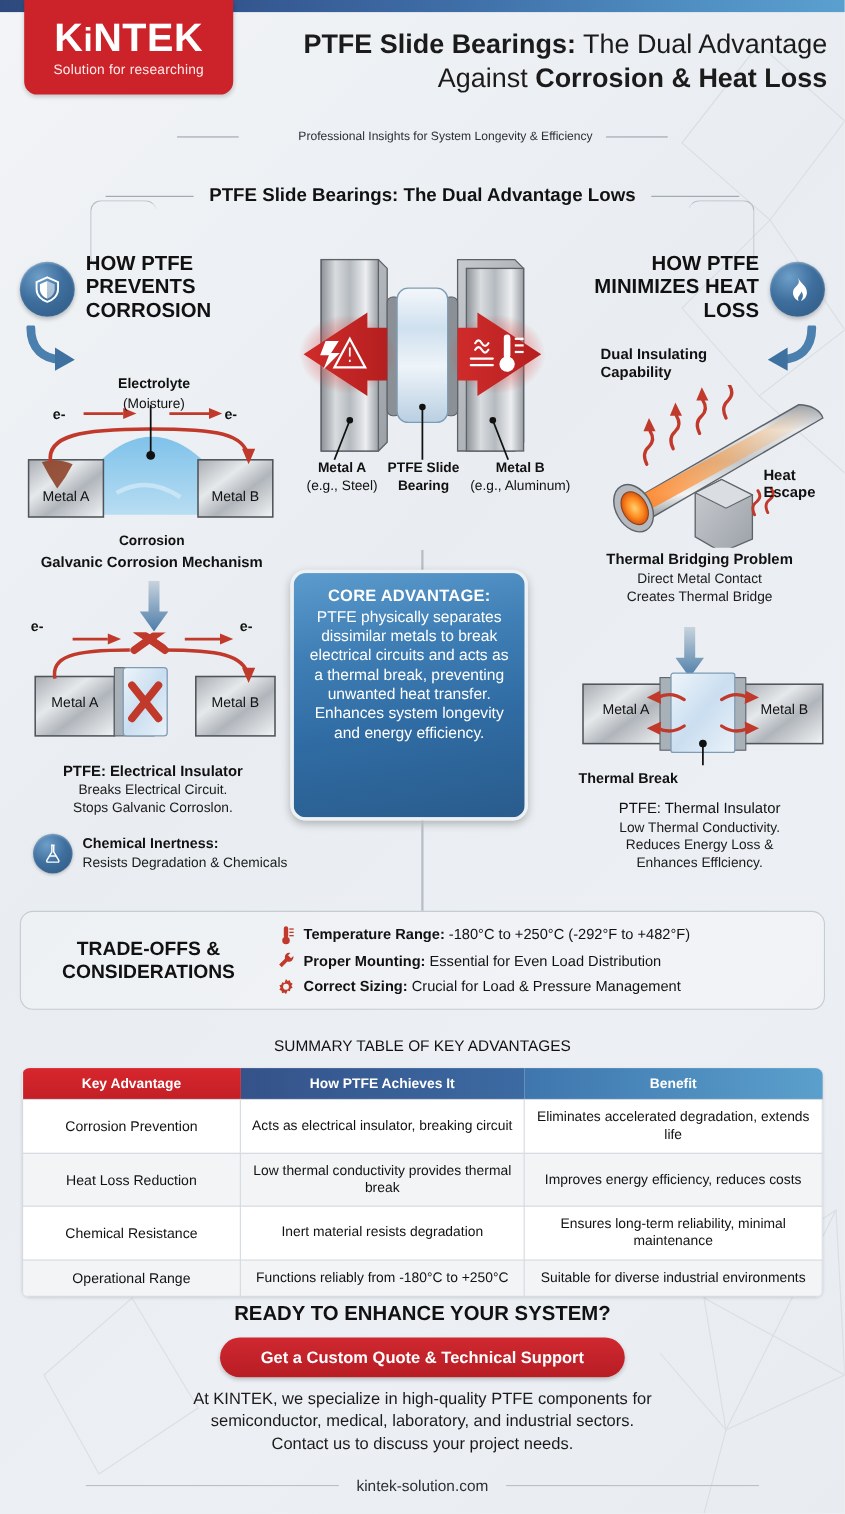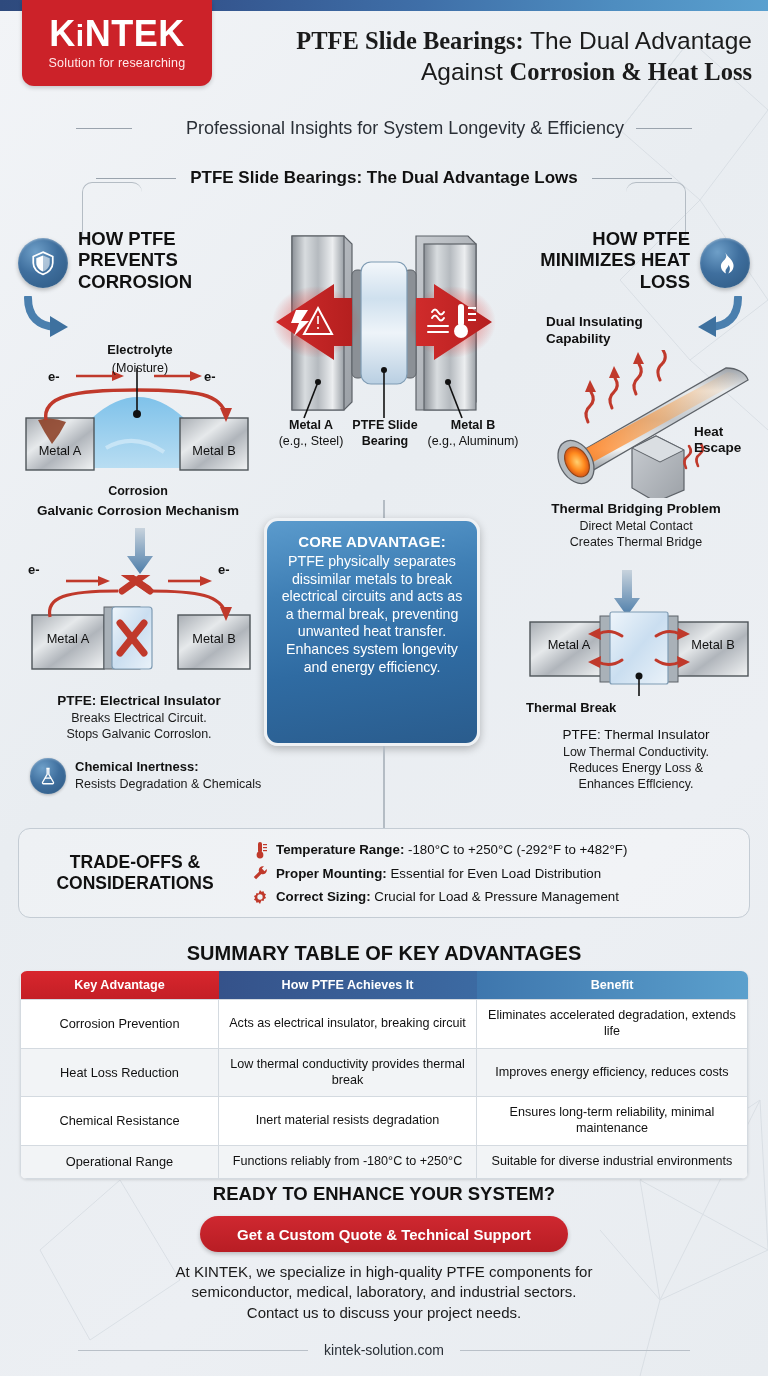--- a/index.html
+++ b/index.html
@@ -35,28 +35,28 @@
     line-height:1; font-family:"Liberation Sans", sans-serif;
   }
   .logo-word .dot-i { font-size:30px; }
   .logo-sub { color:#ffe9ea; font-size:12.5px; margin-top:4px; letter-spacing:.2px;}
 
   .head-title {
     position:absolute; left:232px; top:26px; width:520px;
     text-align:right; color:#1b1b1b; font-size:24.5px; line-height:1.26;
     font-weight:400;
   }
-  .head-title b { font-weight:bold;font-family:Liberation Serif, serif; }
+  .head-title b { font-weight:bold; }
 
   .subhead-wrap {
     position:absolute; top:118px; left:0; width:768px;
     display:flex; align-items:center; justify-content:center; gap:12px;
   }
   .sub-rule { height:1px; width:56px; background:#9aa3ad; }
-  .subhead { font-size:18px; color:#2a2f36; white-space:nowrap;margin-left:42px; }
+  .subhead { font-size:11px; color:#2a2f36; white-space:nowrap;margin-left:42px; }
 
   
   .sect-wrap {
     position:absolute; top:168px; left:0; width:768px;
     display:flex; align-items:center; justify-content:center; gap:14px;
   }
   .sect-rule { height:1px; width:80px; background:#9aa3ad; }
   .sect-title { font-size:17px; font-weight:bold; color:#111; white-space:nowrap;}
 
   
@@ -148,21 +148,21 @@
     display:flex; align-items:center;
   }
   .to-title { width:232px; text-align:center; font-size:17.5px; font-weight:bold; color:#111; line-height:1.2;}
   .to-list { flex:1; padding-right:14px; }
   .to-item { display:flex; align-items:center; gap:8px; margin:4.5px 0; font-size:13.3px; color:#111;}
   .to-item b { font-weight:bold; }
   .to-ico { width:17px; height:19px; flex:0 0 17px; display:flex; align-items:center; justify-content:center;}
   .to-ico svg { width:16px; height:18px; }
 
   
-  .tbl-title { position:absolute; left:0; top:942px; width:768px; text-align:center; font-size:20px; font-weight:bold; color:#111;}
+  .tbl-title { position:absolute; left:0; top:942px; width:768px; text-align:center; font-size:14px; font-weight:normal; color:#111;}
   .tbl { position:absolute; left:20px; top:971px; width:728px; border-collapse:collapse;
          border-radius:7px; overflow:hidden; box-shadow:0 1px 3px rgba(0,0,0,.13);}
   .tbl th { color:#fff; font-size:12.6px; font-weight:bold; padding:7px 6px; text-align:center;}
   .th-a { background:linear-gradient(180deg,#d8262d 0%, #c41f26 100%); width:198px;}
   .th-b { background:linear-gradient(90deg,#35528a 0%, #3c6aa2 100%); width:258px;}
   .th-c { background:linear-gradient(90deg,#3e76ad 0%, #5ba0cd 100%); }
   .tbl td { font-size:12.6px; color:#111; text-align:center; padding:8px 8px; line-height:1.26;
             border:1px solid #d4dae0; background:#fff;}
   .tbl tr.alt td { background:#f2f4f6; }
   .tbl td.c1 { font-size:12.8px; }

